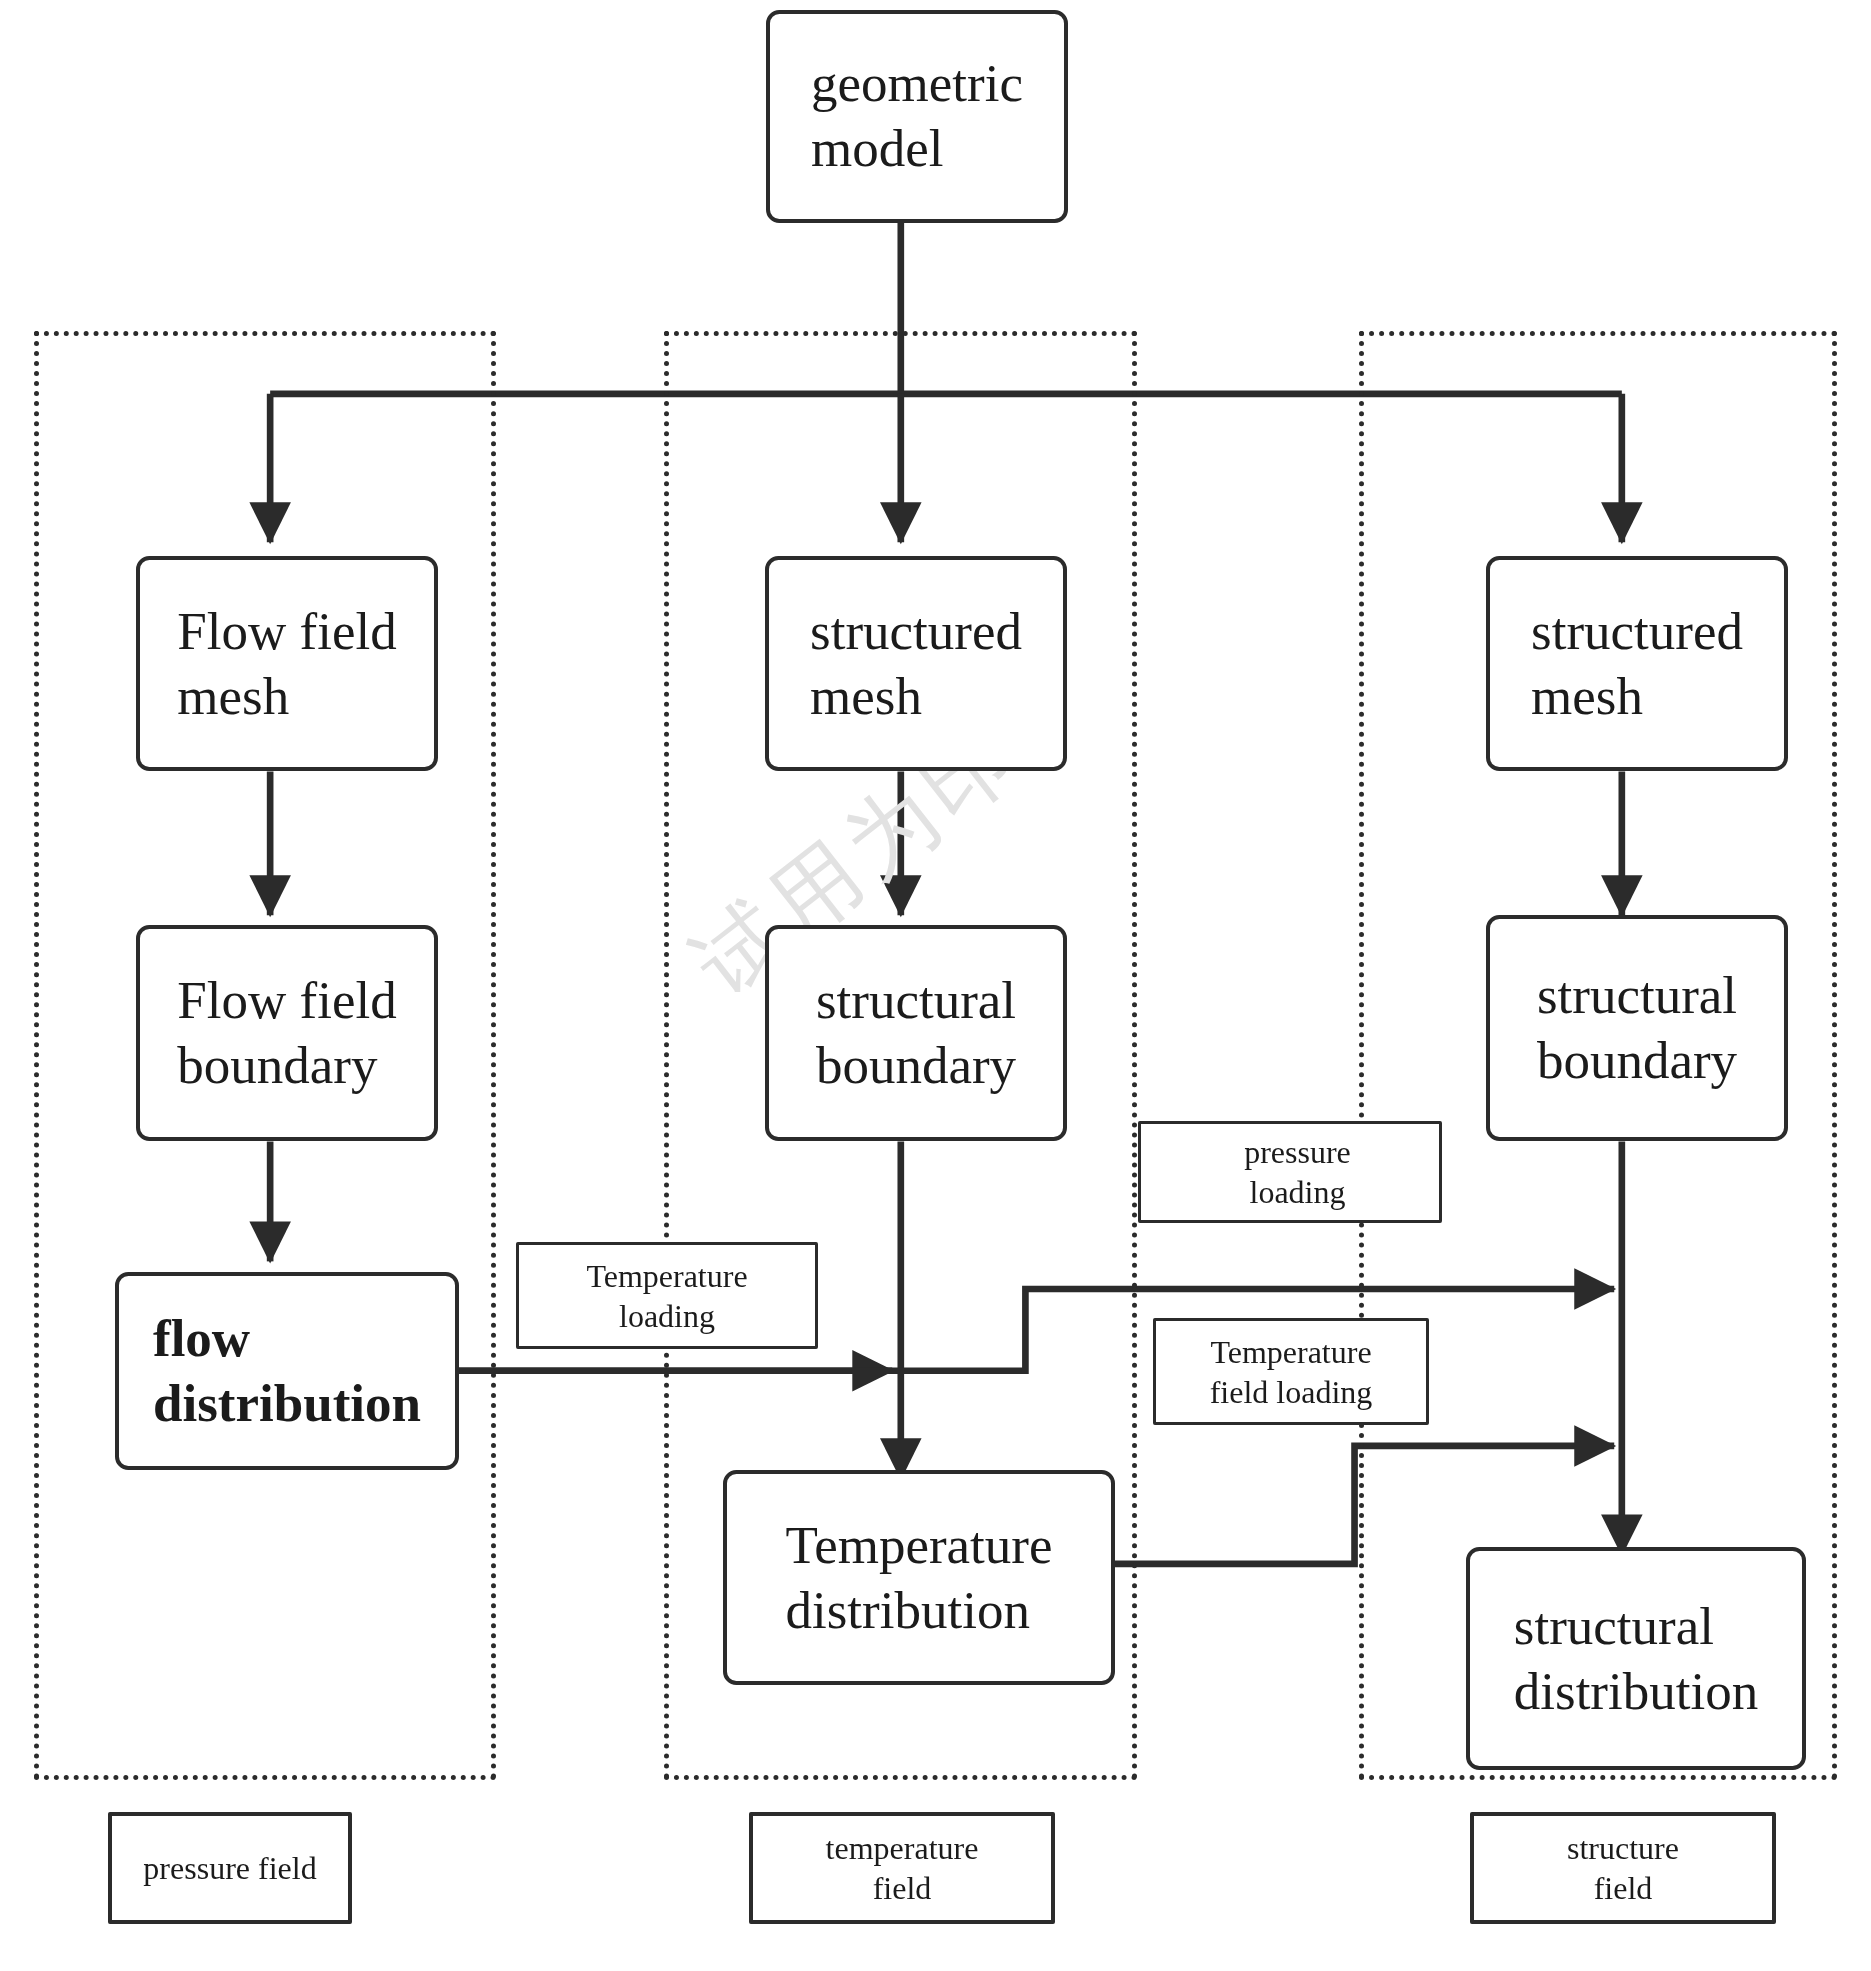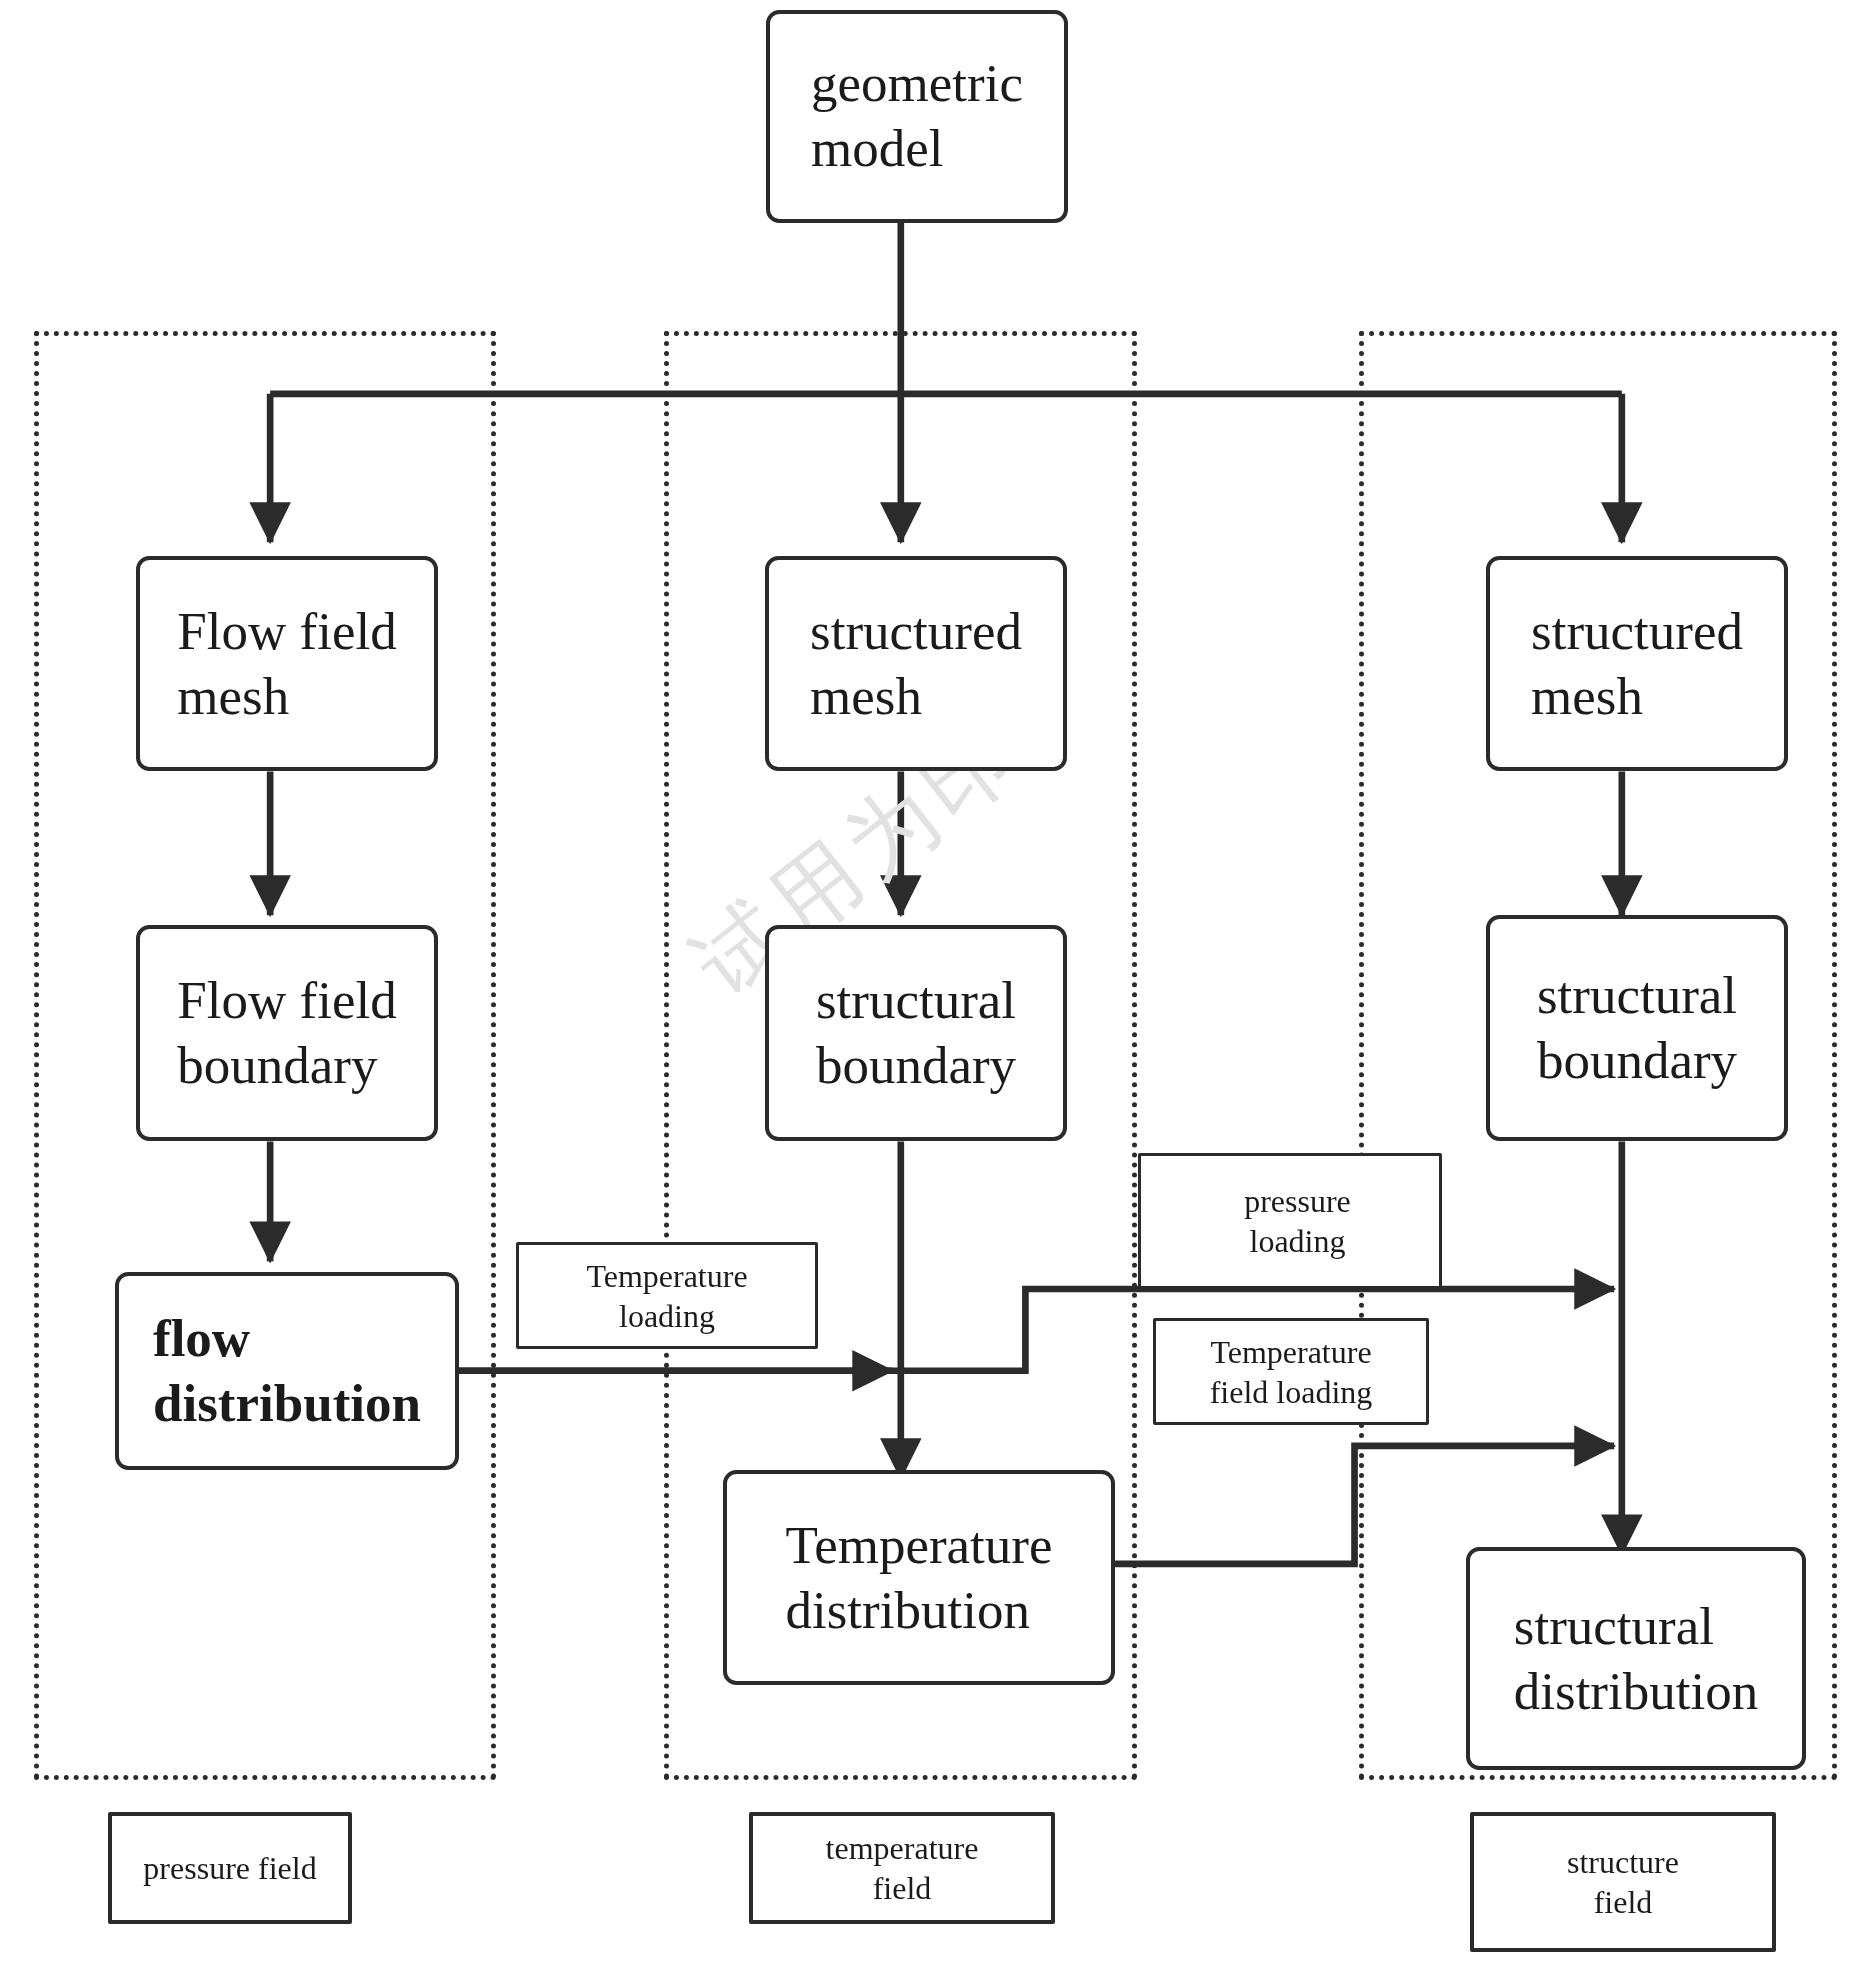--- a/index.html
+++ b/index.html
@@ -192,38 +192,38 @@
   <div class="node n-big" style="left:1450px; top:1547px; width:340px; height:223px;">
     <span class="node-label">structural
 distribution</span>
   </div>
 
   <div class="edge-label" style="left:516px; top:1242px; width:302px; height:107px;">
     <span class="node-label">Temperature
 loading</span>
   </div>
 
-  <div class="edge-label" style="left:1138px; top:1153px; width:304px; height:136px;padding-left:15px;">
+  <div class="edge-label" style="left:1138px; top:1121px; width:304px; height:102px;padding-left:15px;">
     <span class="node-label">pressure
 loading</span>
   </div>
 
   <div class="edge-label" style="left:1153px; top:1318px; width:276px; height:107px;">
     <span class="node-label">Temperature
 field  loading</span>
   </div>
 
   <div class="legend-box" style="left:108px; top:1812px; width:244px; height:112px;">
     <span class="node-label">pressure field</span>
   </div>
 
   <div class="legend-box" style="left:749px; top:1812px; width:306px; height:112px;">
     <span class="node-label">temperature
 field</span>
   </div>
 
-  <div class="legend-box" style="left:1470px; top:1812px; width:306px; height:140px;">
+  <div class="legend-box" style="left:1470px; top:1812px; width:306px; height:112px;">
     <span class="node-label">structure
 field</span>
   </div>
 
 </div>
 
 
 </body></html>

